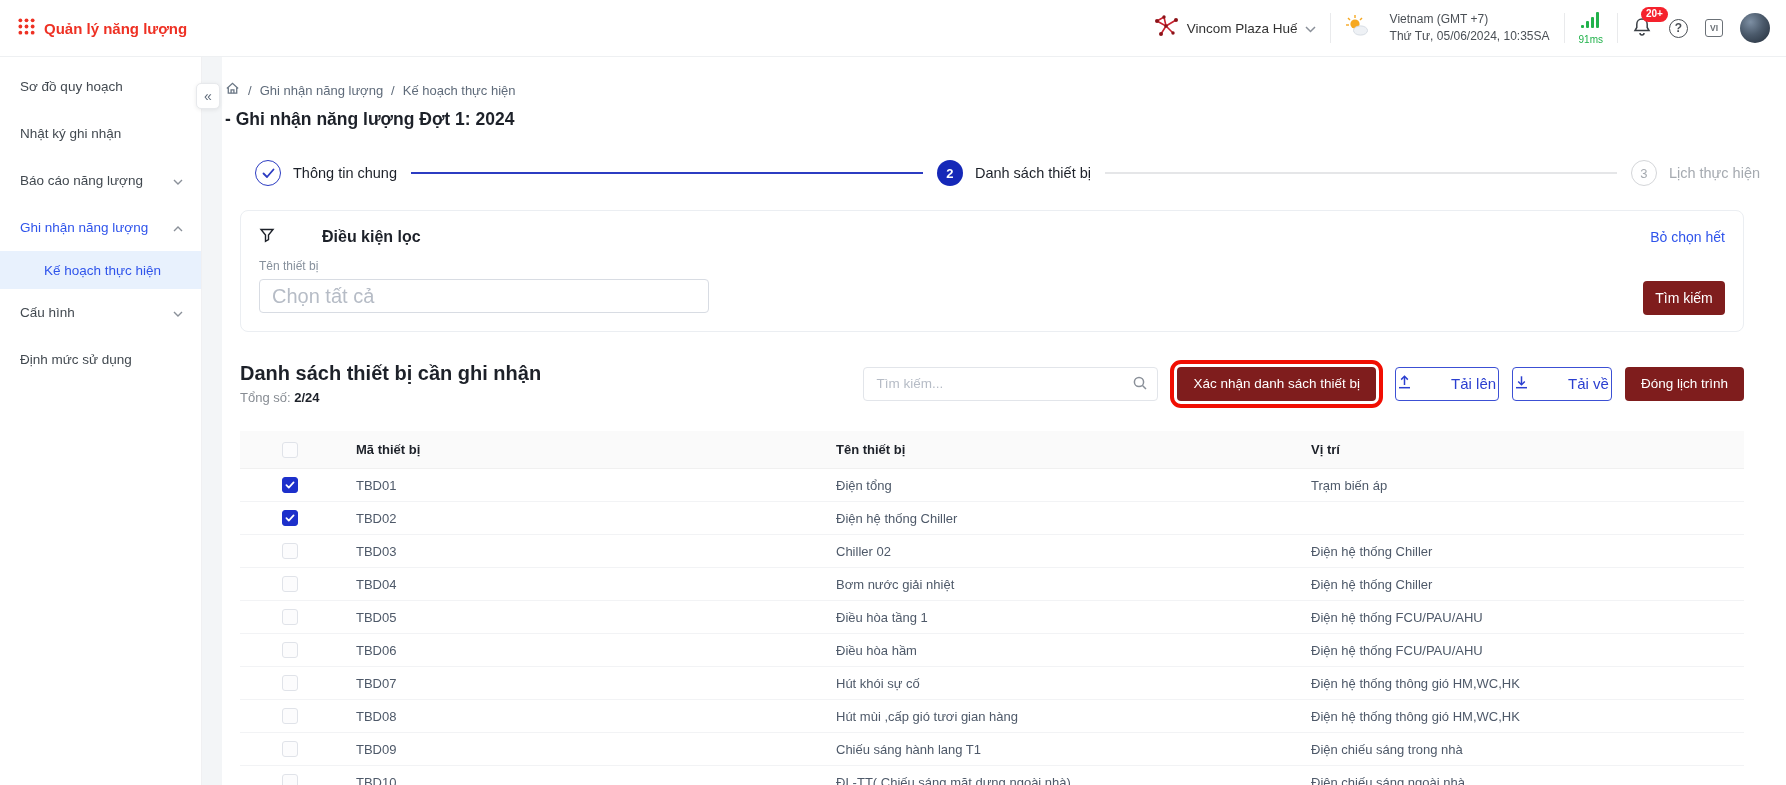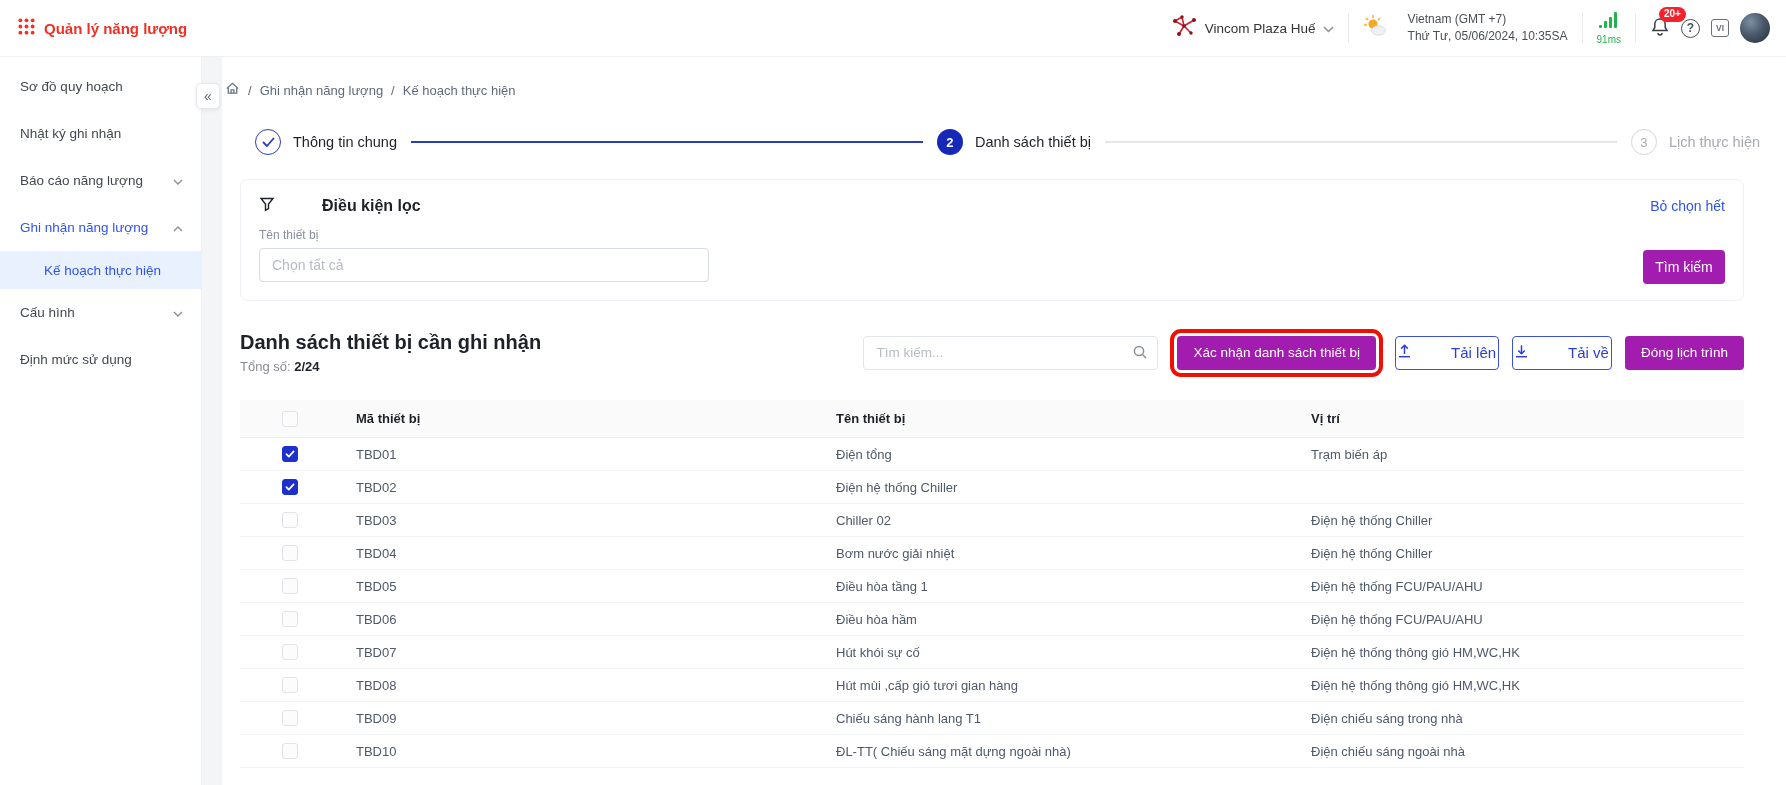--- a/index.html
+++ b/index.html
@@ -12,21 +12,21 @@
   .brand { display:flex; align-items:center; gap:9px; }
   .brand-title { color:#ee3124; font-size:15px; font-weight:700; }
   .top-right { margin-left:auto; display:flex; align-items:center; }
   .site-sel { display:flex; align-items:center; gap:7px; cursor:pointer; }
   .site-name { font-size:13.5px; color:#333; }
   .tdivider { width:1px; height:30px; background:#e9eaec; margin:0 14px; }
   .tz-block { display:flex; align-items:center; gap:20px; }
   .tz-text { font-size:12px; color:#4a4f55; line-height:1.45; }
   .signal { display:flex; flex-direction:column; align-items:center; gap:1px; }
   .latency { font-size:10px; color:#21b24b;text-align:right; }
-  .icon-cluster { display:flex; align-items:center; gap:11px; }
+  .icon-cluster { display:flex; align-items:center; gap:17px; }
   .bell-wrap { position:relative; }
   .badge { position:absolute; top:-9px; left:9px; background:#f5222d; color:#fff;
     font-size:10px; font-weight:700; padding:1.5px 5px; border-radius:9px; line-height:1.2; }
   .help-circle { width:19px; height:19px; border:1.6px solid #4a4f55; border-radius:50%;
     display:flex; align-items:center; justify-content:center; font-size:12px; color:#4a4f55; font-weight:700;}
   .lang-box { width:18px; height:18px; border:1.6px solid #6b7177; border-radius:3px;
     display:flex; align-items:center; justify-content:center; font-size:8.5px; color:#6b7177; font-weight:700;}
   .avatar { width:30px; height:30px; border-radius:50%;
     background:radial-gradient(circle at 35% 30%, #7d8fa3 0%, #4b5a6b 45%, #222c38 100%); }
 
@@ -70,27 +70,27 @@
   .step-line.gray { background:#e5e6e8; }
 
   
   .filter-card { margin:24px 42px 0 18px; border:1px solid #ebeef2; border-radius:8px;
     padding:16px 18px 18px; position:relative; }
   .filter-head { display:flex; align-items:center;gap:39px; }
   .filter-title { font-size:16px; font-weight:700; color:#1d2129; margin-left:8px; }
   .clear-link { margin-left:auto; font-size:14px; color:#2f54eb; cursor:pointer; }
   .field-label { margin-top:12px; font-size:12px; color:#86909c; }
   .filter-input { margin-top:6px; width:450px; height:34px; border:1px solid #d8dce3;
-    border-radius:4px; padding:0 12px; font-size:14px; color:#1d2129; outline:none;
+    border-radius:4px; padding:0 12px; font-size:20px; color:#1d2129; outline:none;
     font-family:"Liberation Sans","DejaVu Sans",sans-serif; }
   .filter-input::placeholder { color:#b6bcc6; }
   .btn { border:none; border-radius:4px; cursor:pointer; display:inline-flex;
     align-items:center; justify-content:center; gap:7px;
     font-family:"Liberation Sans","DejaVu Sans",sans-serif; }
-  .btn-primary { background:#a21caf; color:#fff; }
+  .btn-primary { background:#7f1d1d; color:#fff; }
   .btn-outline { background:#fff; border:1px solid #3c50d4; color:#2b3fd0; }
   .search-btn { position:absolute; right:18px; bottom:16px; width:82px; height:34px; font-size:14px; }
 
   
   .list-header { margin:30px 42px 0 18px; display:flex; align-items:center; }
   .list-title { font-size:20px; font-weight:700; color:#1d2129; }
   .list-total { margin-top:5px; font-size:13px; color:#878c93; }
   .list-total b { color:#1d2129; }
   .list-controls { margin-left:auto; display:flex; align-items:center; gap:13px; }
   .tsearch-wrap { position:relative; }
@@ -278,20 +278,21 @@
             <path d="M3.5 7v6h9V7"></path>
             <path d="M6.5 13v-3.5h3V13"></path>
         </svg>
       </span>
       <span>/</span>
       <span class="crumb">Ghi nhận năng lượng</span>
       <span>/</span>
       <span class="crumb">Kế hoạch thực hiện</span>
     </div>
 
+    <div class="page-title">- Ghi nhận năng lượng Đợt 1: 2024</div>
 
     <div class="stepper">
       <div class="step">
         <span class="step-circle done">
           <svg width="13" height="11" viewBox="0 0 13 11">
               <path d="M1.5 5.5l3.5 3.5L11.5 1.5" fill="none" stroke="#2c3cc2" stroke-width="1.8" stroke-linecap="round" stroke-linejoin="round"></path>
             </svg>
         </span>
         <span class="step-label">Thông tin chung</span>
       </div>

